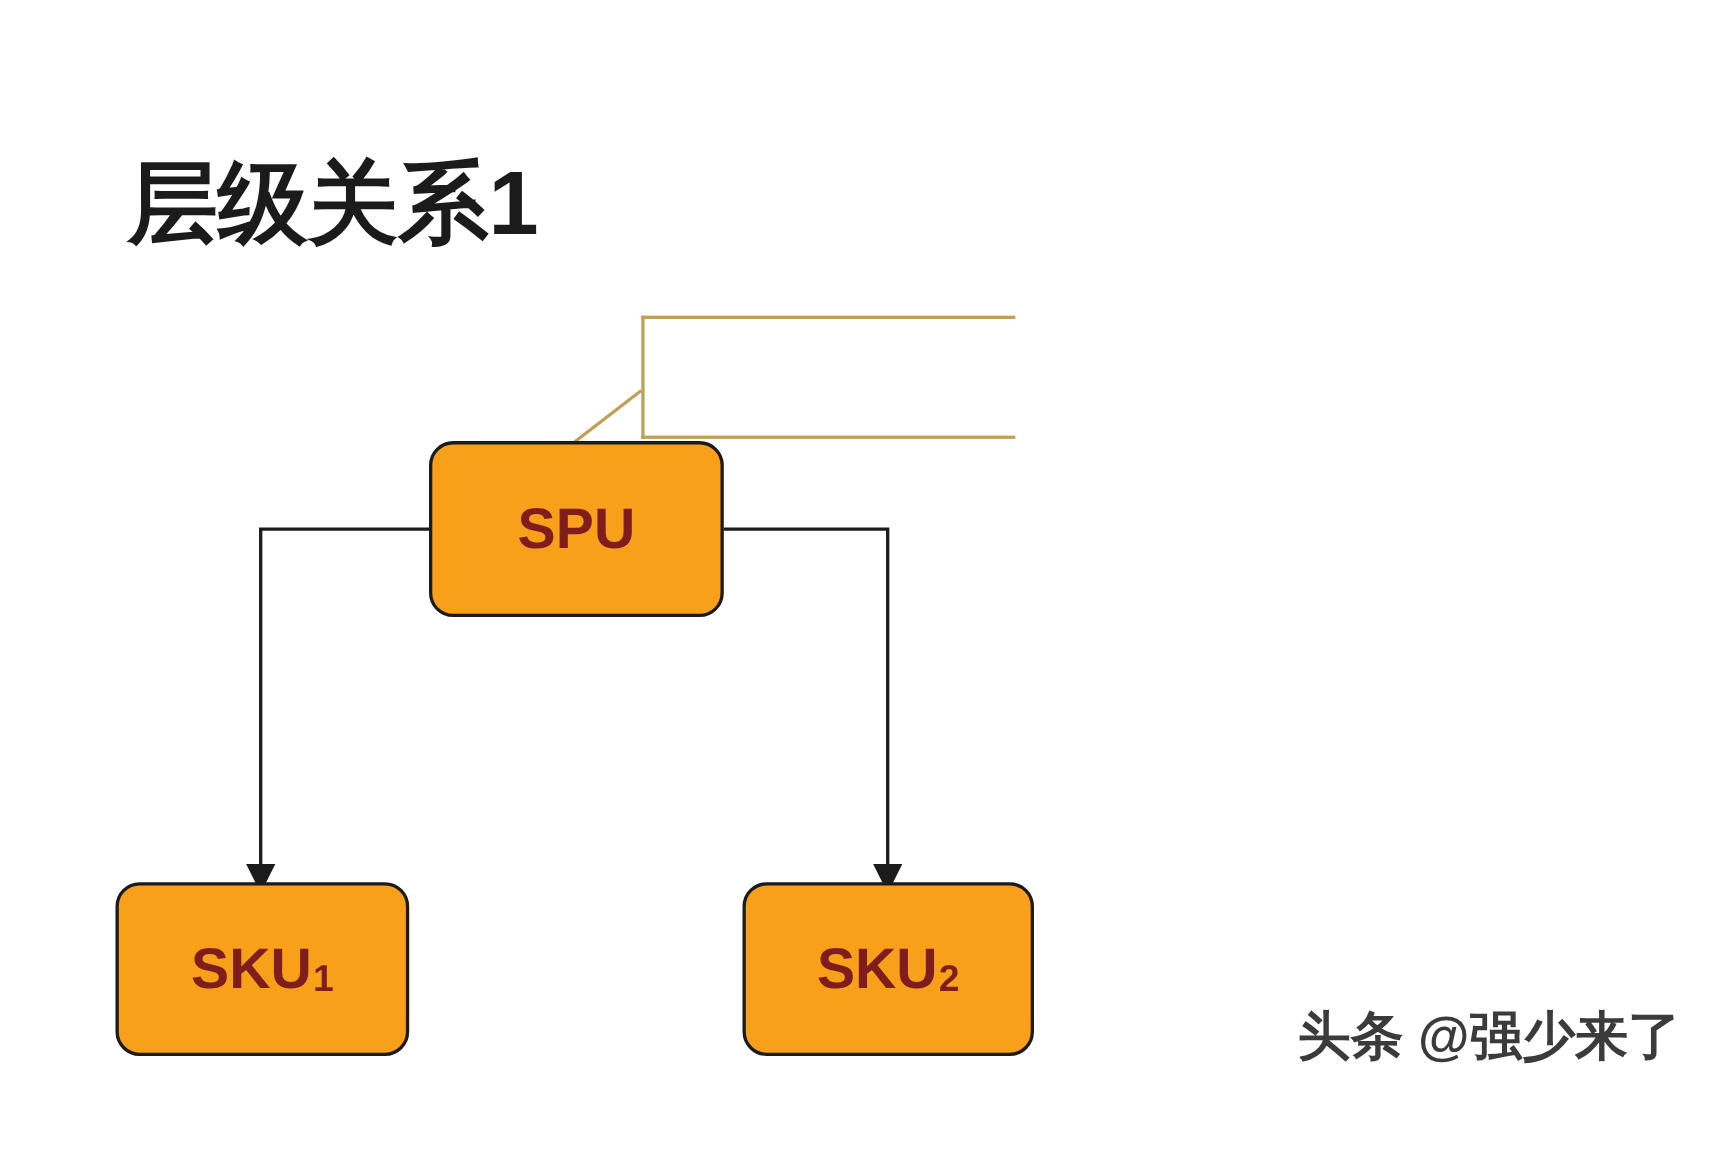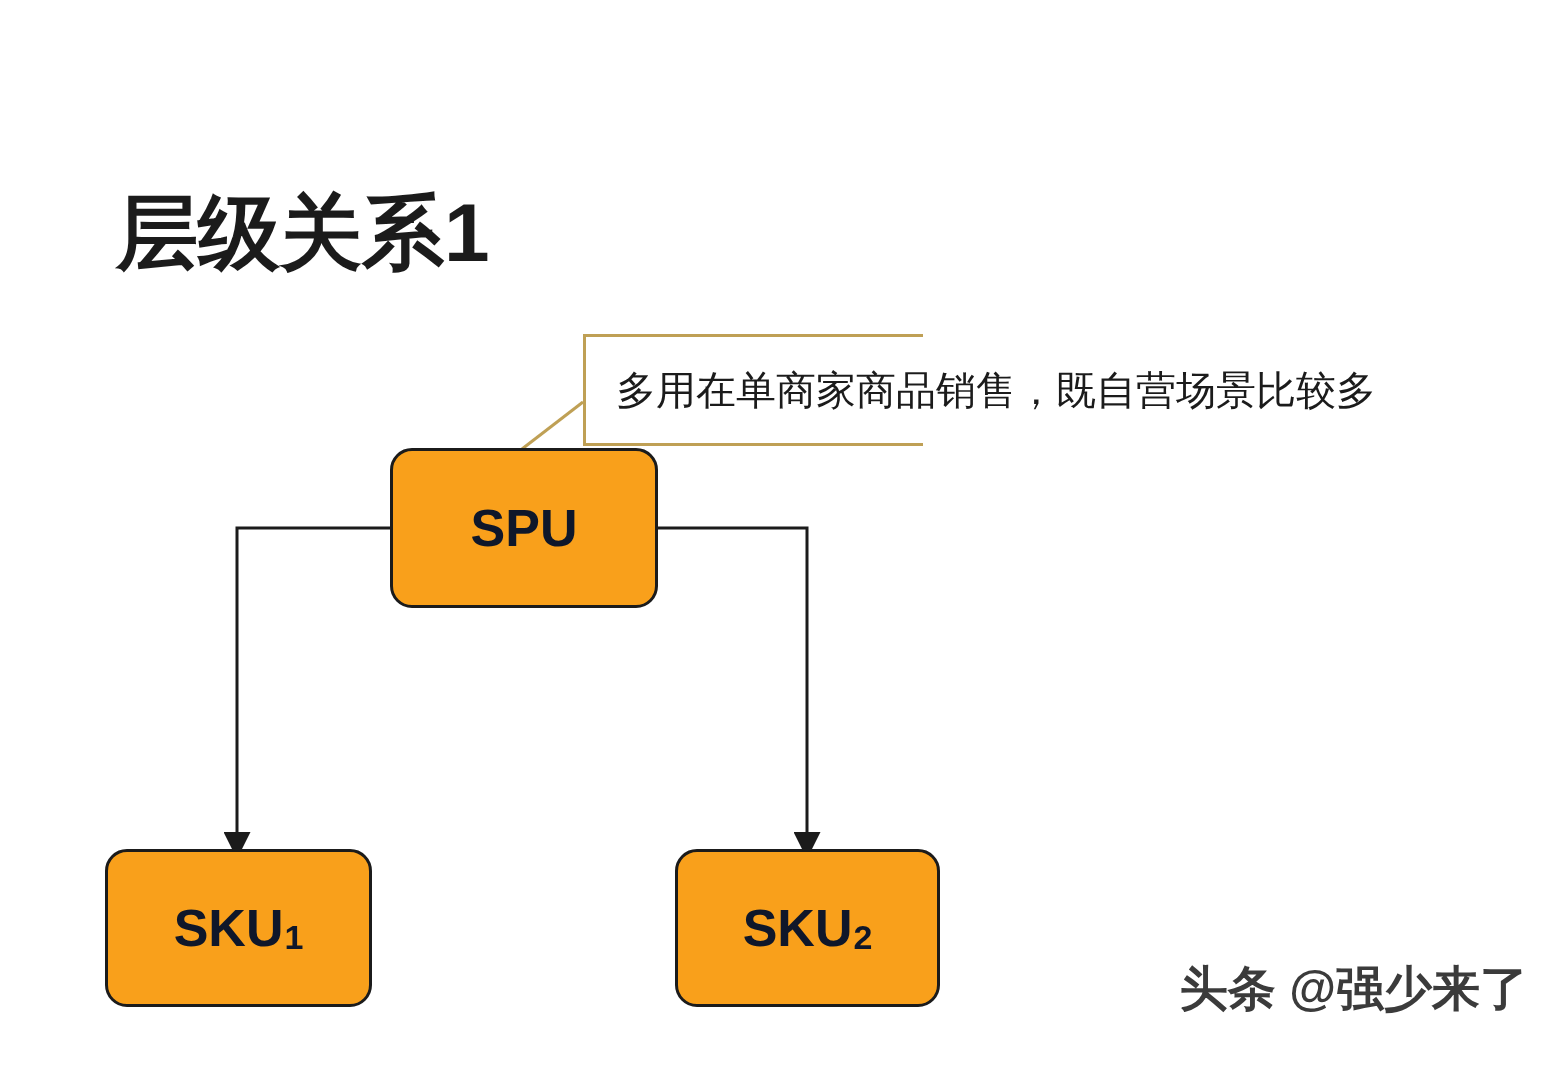--- a/index.html
+++ b/index.html
@@ -9,21 +9,20 @@
   }
   body {
     font-family: "Liberation Sans", "DejaVu Sans", sans-serif;
   }
   #slide {
     position: relative;
     width: 1562px;
     height: 996px;
     background: #ffffff;
     overflow: hidden;
-    margin-top: 47px;
   }
 
   
   #page-title {
     position: absolute;
     left: 116px;
     top: 143px;
     font-size: 82px;
     font-weight: bold;
     color: #1b1b1b;
@@ -90,21 +89,21 @@
   
   .node {
     position: absolute;
     background: #f9a01b;
     border: 3px solid #1b1b1b;
     border-radius: 22px;
     box-sizing: border-box;
     display: flex;
     align-items: center;
     justify-content: center;
-    color: #0f172a;
+    color: #7f1d1d;
     font-weight: bold;
   }
   #node-spu {
     left: 390px;
     top: 401px;
     width: 268px;
     height: 160px;
     font-size: 52px;
   }
   #node-sku1 {
@@ -149,21 +148,20 @@
   <div id="page-title">层级关系1</div>
 
   <svg id="callout-leader" viewBox="0 0 110 80" width="110" height="80">
     <line x1="83" y1="15" x2="22" y2="62" stroke="#bfa055" stroke-width="3" stroke-linecap="butt"></line>
   </svg>
 
   <div id="callout">
     <div class="edge edge-left"></div>
     <div class="edge edge-top"></div>
     <div class="edge edge-bottom"></div>
-    <div id="callout-text">多用在单商家商品销售，既自营场景比较多</div>
   </div>
 
   <svg id="connectors" viewBox="0 0 1562 1066" width="1562" height="1066">
     <defs>
       <marker id="arrowhead" markerWidth="9" markerHeight="9" refX="1" refY="4.5" orient="auto" markerUnits="strokeWidth">
         <path d="M0,0 L9,4.5 L0,9 z" fill="#1b1b1b"></path>
       </marker>
     </defs>
 
     <path d="M390,481 L237,481 L237,788" fill="none" stroke="#1b1b1b" stroke-width="3" marker-end="url(#arrowhead)"></path>

